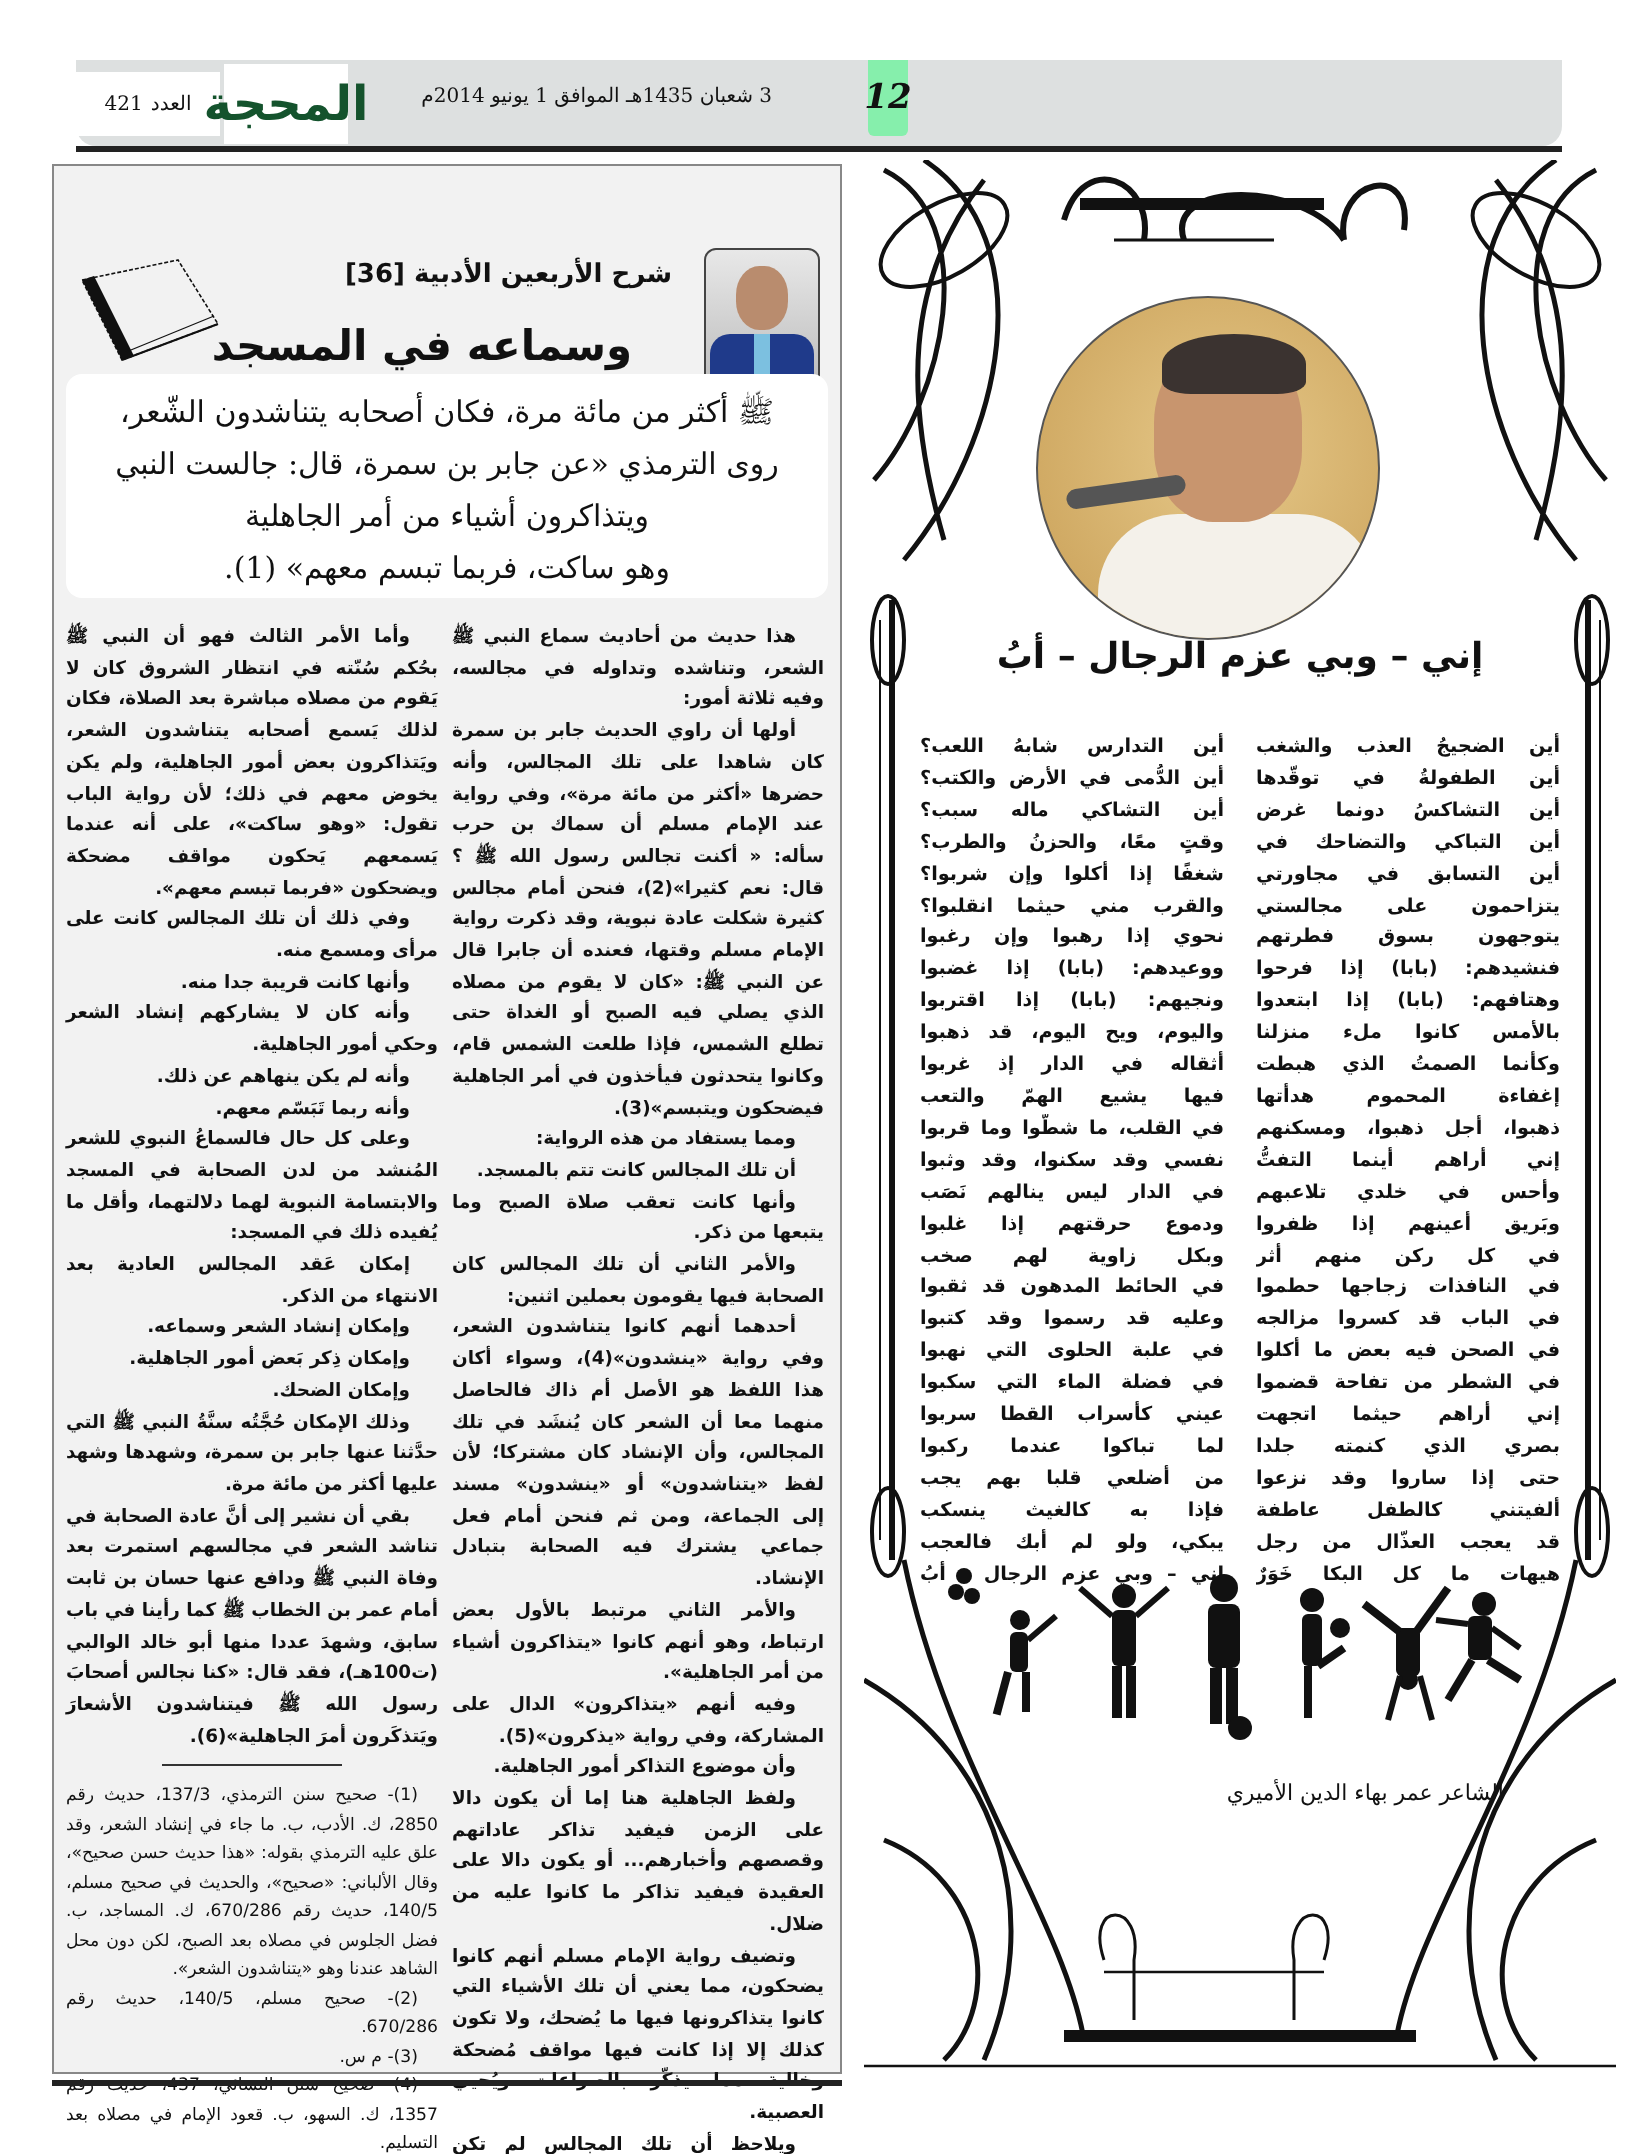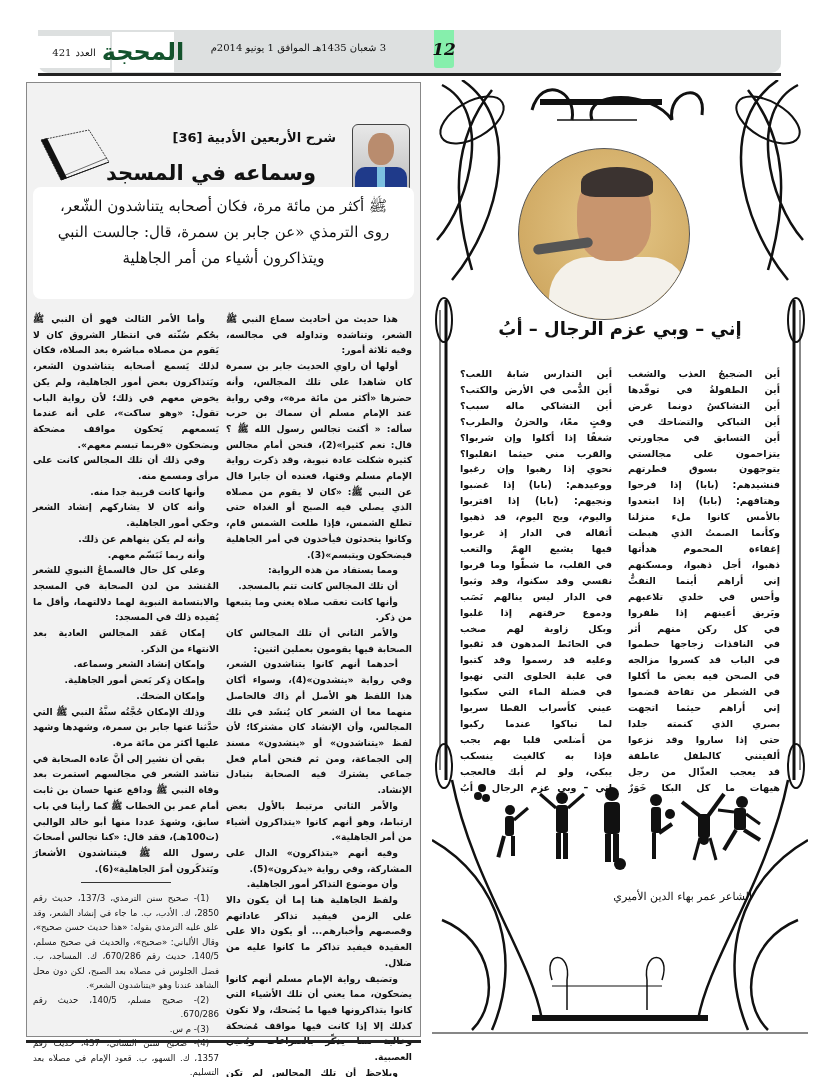--- a/index.html
+++ b/index.html
@@ -82,28 +82,29 @@
         <div class="tie"></div>
         <div class="face"></div>
     </div>
     <div class="author-name">د. الحسين زروق</div>
   </div>
 
   <div class="quote-box">
     <p>ﷺ أكثر من مائة مرة، فكان أصحابه يتناشدون الشّعر،</p>
     <p>روى الترمذي «عن جابر بن سمرة، قال: جالست النبي</p>
     <p>ويتذاكرون أشياء من أمر الجاهلية</p>
+    <p>وهو ساكت، فربما تبسم معهم» (1).</p>
   </div>
 
   <div class="col col-right">
     <p>هذا حديث من أحاديث سماع النبي ﷺ الشعر، وتناشده وتداوله في مجالسه، وفيه ثلاثة أمور:</p>
     <p>أولها أن راوي الحديث جابر بن سمرة كان شاهدا على تلك المجالس، وأنه حضرها «أكثر من مائة مرة»، وفي رواية عند الإمام مسلم أن سماك بن حرب سأله: « أكنت تجالس رسول الله ﷺ ؟ قال: نعم كثيرا»(2)، فنحن أمام مجالس كثيرة شكلت عادة نبوية، وقد ذكرت رواية الإمام مسلم وقتها، فعنده أن جابرا قال عن النبي ﷺ: «كان لا يقوم من مصلاه الذي يصلي فيه الصبح أو الغداة حتى تطلع الشمس، فإذا طلعت الشمس قام، وكانوا يتحدثون فيأخذون في أمر الجاهلية فيضحكون ويتبسم»(3).</p>
     <p>ومما يستفاد من هذه الرواية:</p>
     <p>أن تلك المجالس كانت تتم بالمسجد.</p>
-    <p>وأنها كانت تعقب صلاة يعني وما يتبعها من ذكر.</p>
+    <p>وأنها كانت تعقب صلاة الصبح وما يتبعها من ذكر.</p>
     <p>والأمر الثاني أن تلك المجالس كان الصحابة فيها يقومون بعملين اثنين:</p>
     <p>أحدهما أنهم كانوا يتناشدون الشعر، وفي رواية «ينشدون»(4)، وسواء أكان هذا اللفظ هو الأصل أم ذاك فالحاصل منهما معا أن الشعر كان يُنشَد في تلك المجالس، وأن الإنشاد كان مشتركا؛ لأن لفظ «يتناشدون» أو «ينشدون» مسند إلى الجماعة، ومن ثم فنحن أمام فعل جماعي يشترك فيه الصحابة بتبادل الإنشاد.</p>
     <p>والأمر الثاني مرتبط بالأول بعض ارتباط، وهو أنهم كانوا «يتذاكرون أشياء من أمر الجاهلية».</p>
     <p>وفيه أنهم «يتذاكرون» الدال على المشاركة، وفي رواية «يذكرون»(5).</p>
     <p>وأن موضوع التذاكر أمور الجاهلية.</p>
     <p>ولفظ الجاهلية هنا إما أن يكون دالا على الزمن فيفيد تذاكر عاداتهم وقصصهم وأخبارهم... أو يكون دالا على العقيدة فيفيد تذاكر ما كانوا عليه من ضلال.</p>
     <p>وتضيف رواية الإمام مسلم أنهم كانوا يضحكون، مما يعني أن تلك الأشياء التي كانوا يتذاكرونها فيها ما يُضحك، ولا تكون كذلك إلا إذا كانت فيها مواقف مُضحكة وخالية مما يذكّر بالصراعات ويُحيي العصبية.</p>
     <p>ويلاحظ أن تلك المجالس لم تكن مقصودة لذاتها؛ بل كانت نتيجة المدة الفاصلة بين الصلاة وأذكارها وشروق الشمس، إلا أنها صارت تتم بشكل تلقائي بسبب ذلك، وبسبب ما يتخللها من ترويح عن النفوس وتناشد للشعر.</p>
   </div>
 

